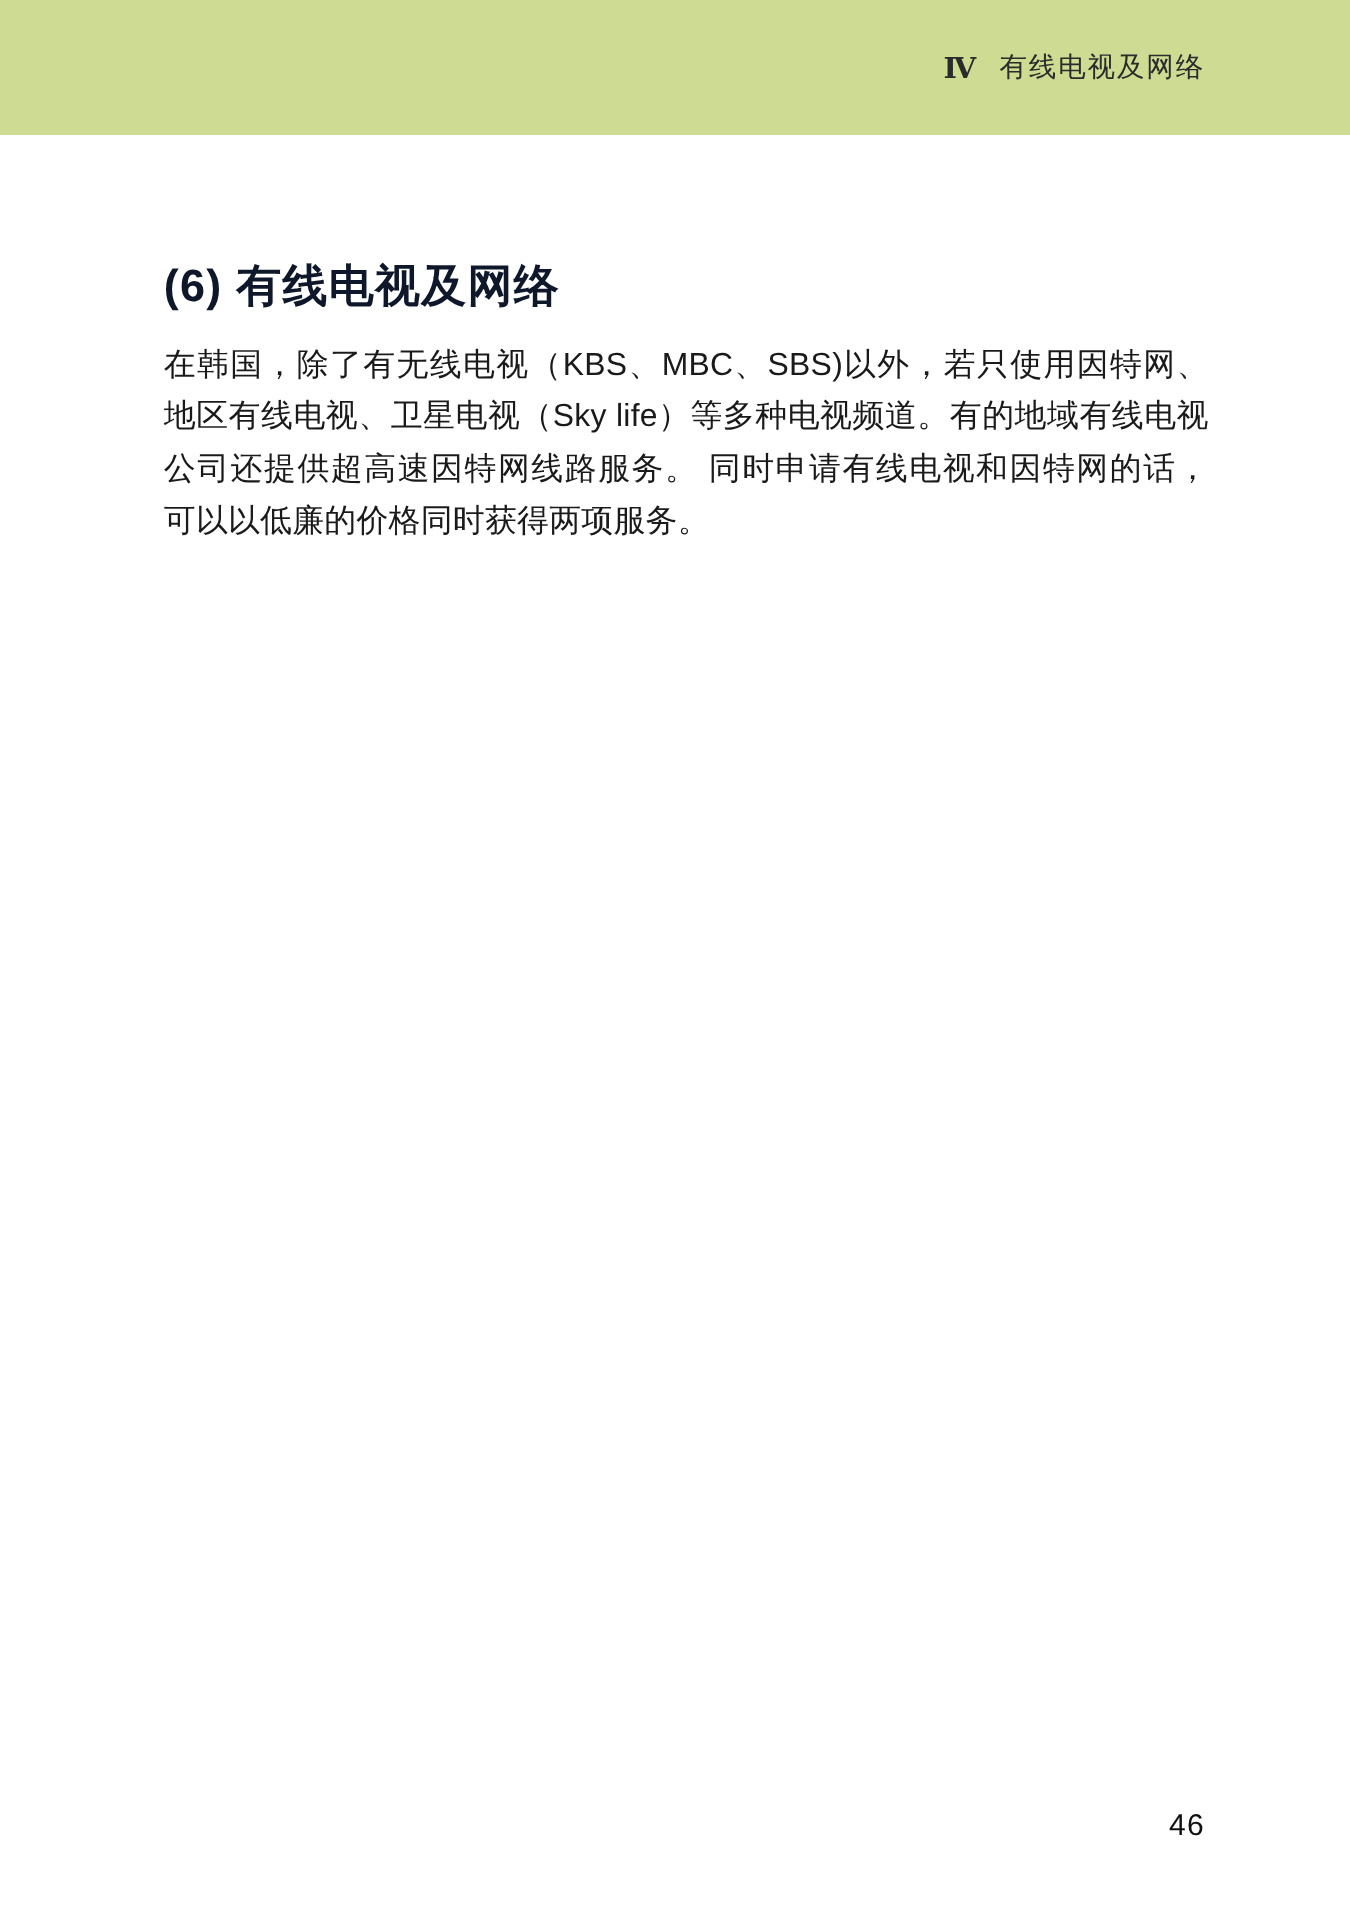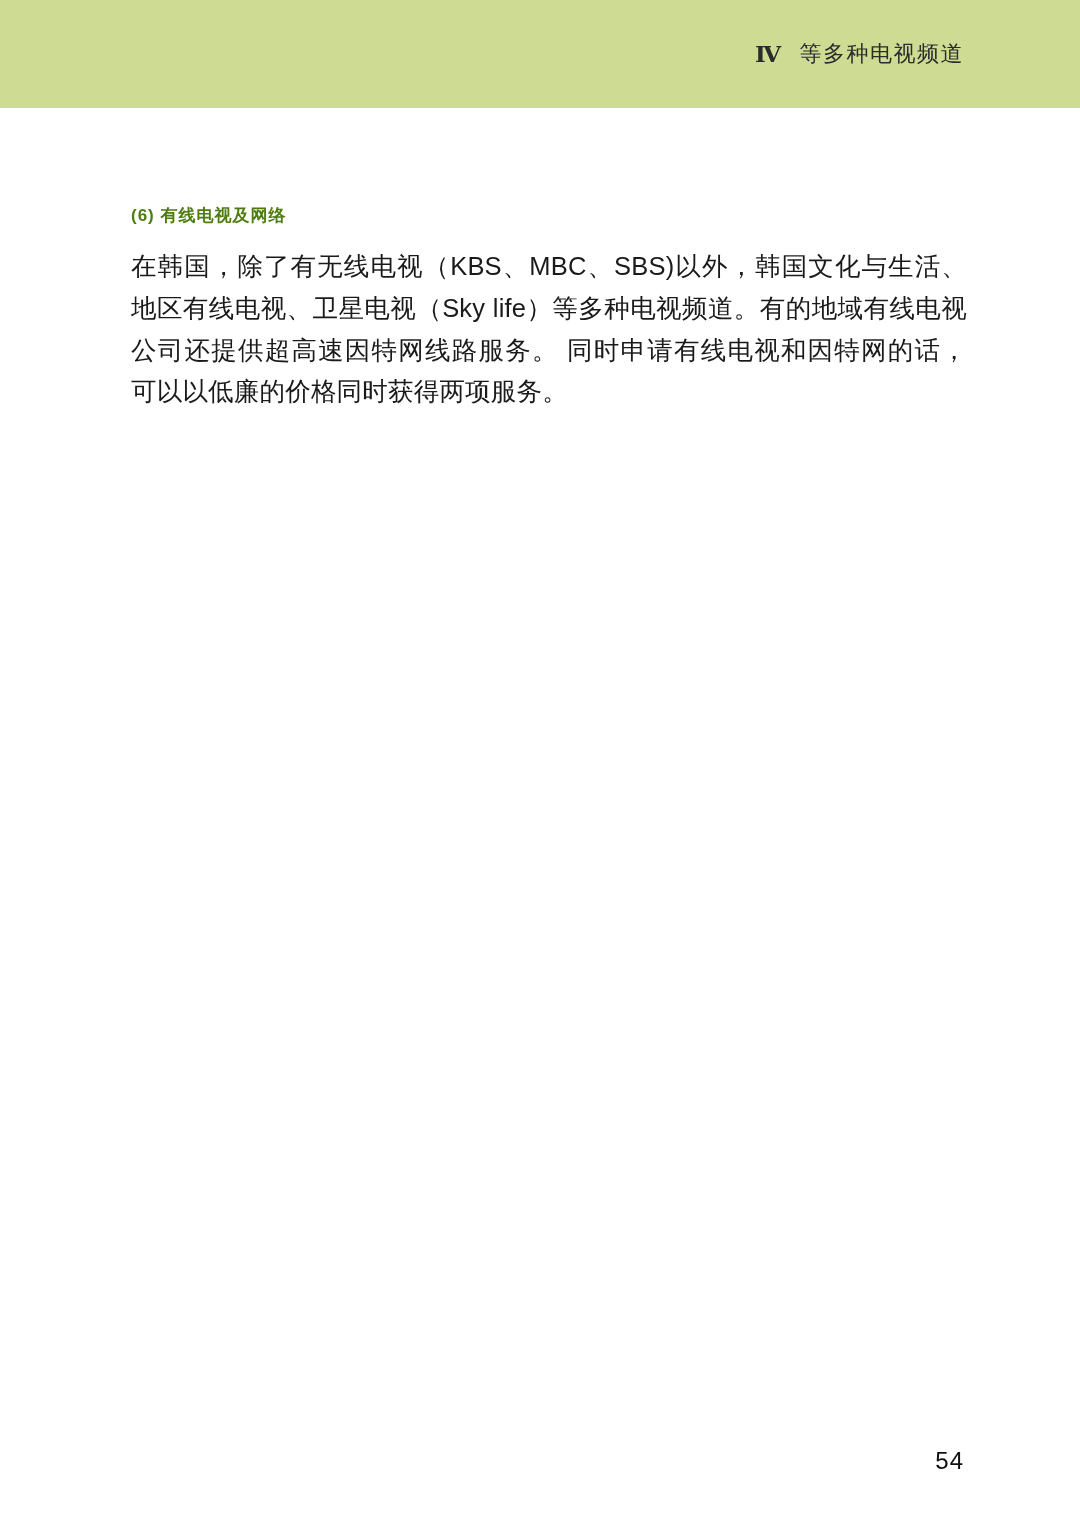--- a/index.html
+++ b/index.html
@@ -52,23 +52,23 @@
     color: #2b2b2b;
     letter-spacing: 1.5px;
   }
   .content {
     position: absolute;
     left: 131px;
     top: 205px;
     width: 836px;
   }
   .section-heading {
-    font-size: 17px;
+    font-size: 36px;
     font-weight: 600;
-    color: #4d7c0f;
+    color: #0f172a;
     letter-spacing: 1px;
     margin: 0 0 18px 0;
     line-height: 1.35;
   }
   .body-paragraph {
     font-size: 25.5px;
     line-height: 1.64;
     color: #1a1a1a;
     margin: 0 0 6px 0;
     text-align: justify;
@@ -88,24 +88,24 @@
   }
 </style>
 </head>
 <body>
 
 <div class="page">
 
   <div class="header-band">
     <div class="header-inner">
       <span class="chapter-numeral">Ⅳ</span>
-      <span class="chapter-title">等多种电视频道</span>
+      <span class="chapter-title">有线电视及网络</span>
     </div>
   </div>
 
   <div class="content">
     <h2 class="section-heading">(6) 有线电视及网络</h2>
-    <p class="body-paragraph">在韩国，除了有无线电视（KBS、MBC、SBS)以外，韩国文化与生活、地区有线电视、卫星电视（Sky life）等多种电视频道。有的地域有线电视公司还提供超高速因特网线路服务。 同时申请有线电视和因特网的话， 可以以低廉的价格同时获得两项服务。</p>
+    <p class="body-paragraph">在韩国，除了有无线电视（KBS、MBC、SBS)以外，若只使用因特网、地区有线电视、卫星电视（Sky life）等多种电视频道。有的地域有线电视公司还提供超高速因特网线路服务。 同时申请有线电视和因特网的话， 可以以低廉的价格同时获得两项服务。</p>
   </div>
 
-  <div class="page-number">54</div>
+  <div class="page-number">46</div>
 
 </div>
 
 </body></html>

